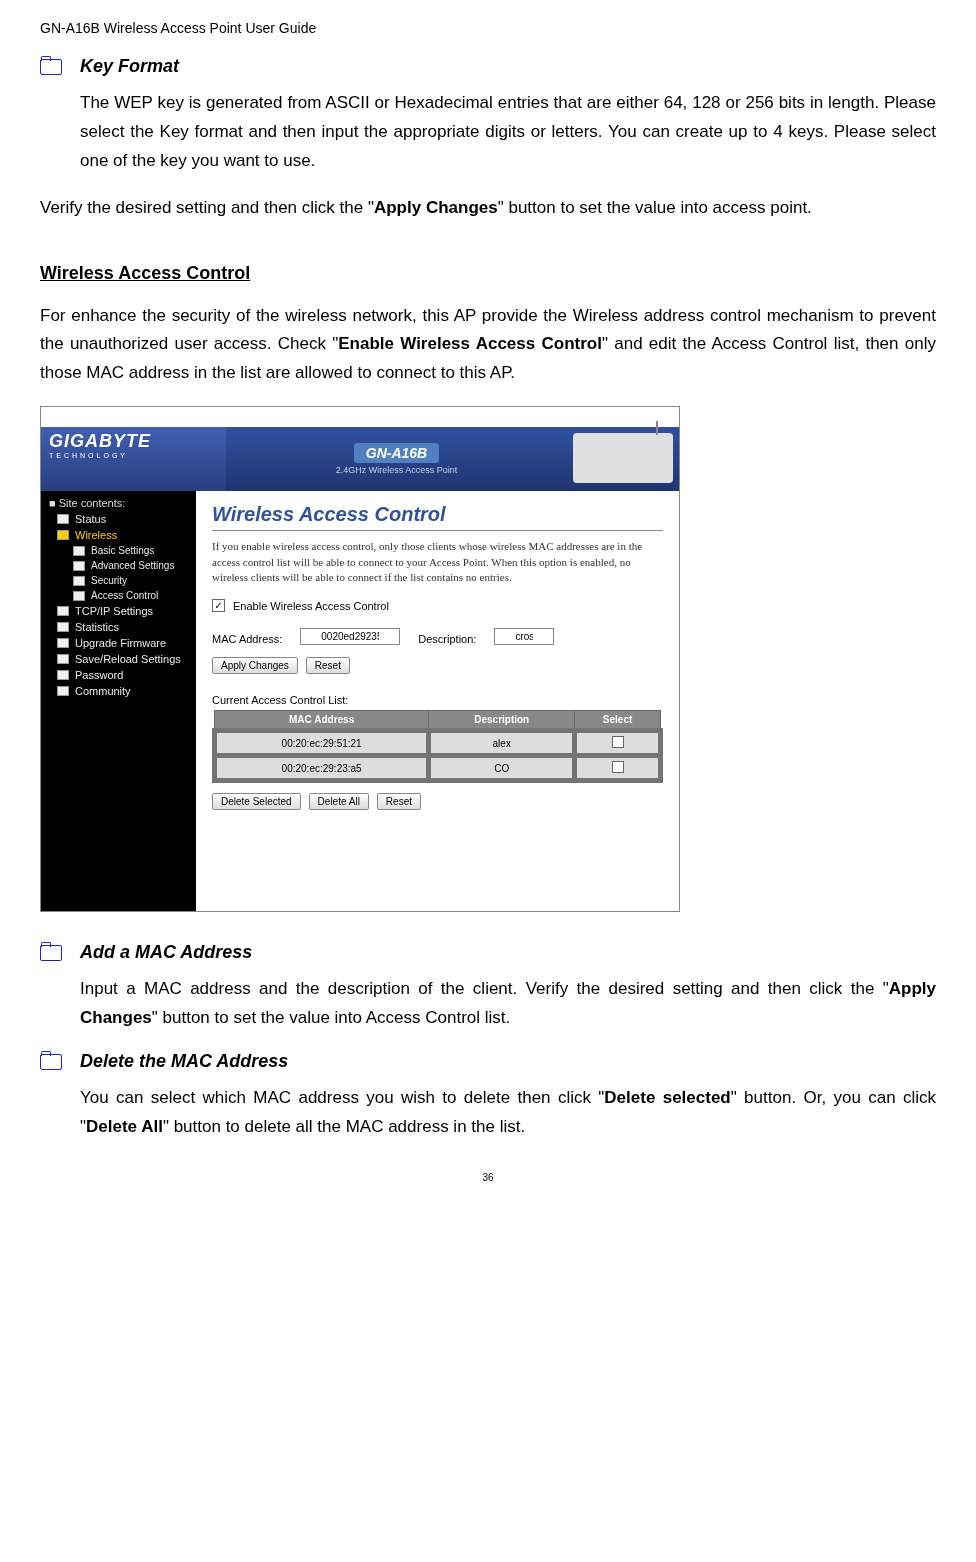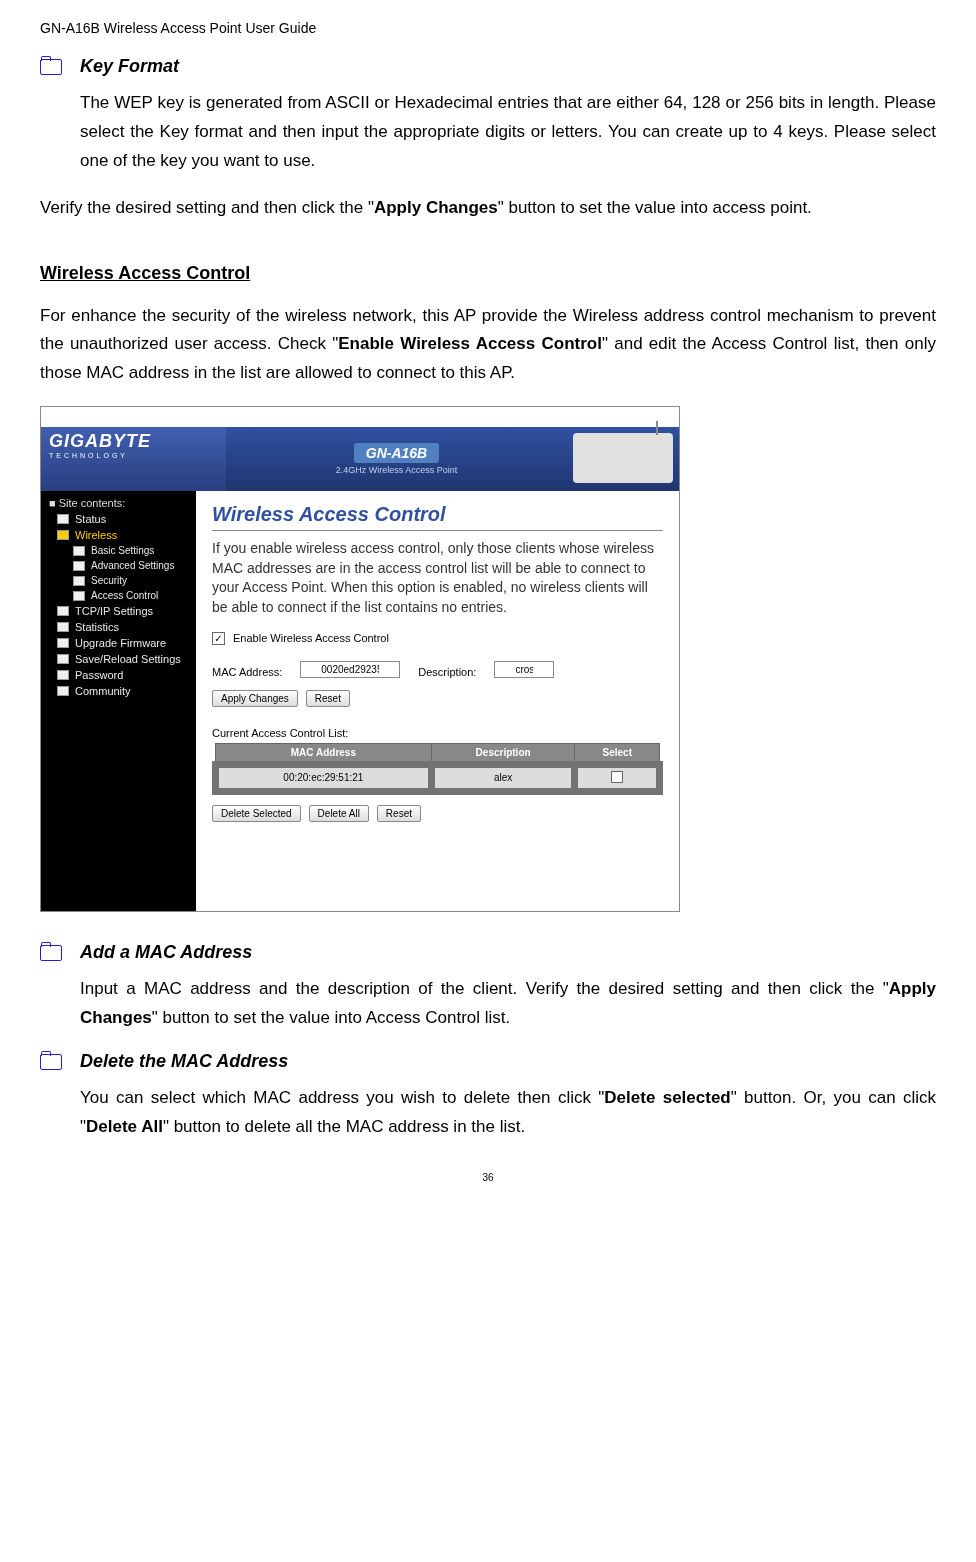--- a/index.html
+++ b/index.html
@@ -189,24 +189,25 @@
       font-weight: bold;
       font-style: italic;
       margin-bottom: 4px;
     }
     .ss-hr {
       border: none;
       border-top: 1px solid #888;
       margin-bottom: 8px;
     }
     .ss-desc {
-      font-size: 14px;
+      font-size: 11px;
       color: #333;
       line-height: 1.4;
       margin-bottom: 14px;
+      font-family: Liberation Serif, serif;
     }
     .ss-checkbox-row {
       display: flex;
       align-items: center;
       font-size: 11px;
       margin-bottom: 16px;
     }
     .ss-checkbox {
       width: 13px;
       height: 13px;
@@ -257,21 +258,21 @@
       background: #888;
       color: #fff;
       padding: 3px;
       font-weight: bold;
       border: 1px solid #666;
     }
     .ss-table td {
       background: #ddd;
       padding: 3px;
       text-align: center;
-      border: 7px solid #737373;
+      border: 5px solid #737373;
     }
     .ss-table-checkbox {
       width: 12px;
       height: 12px;
       border: 1px solid #666;
       display: inline-block;
       background: #fff;
     }
     .page-number {
       text-align: center;
@@ -391,20 +392,25 @@
             <th>Description</th>
             <th>Select</th>
           </tr>
         </thead>
         <tbody>
           <tr>
             <td>00:20:ec:29:51:21</td>
             <td>alex</td>
             <td><span class="ss-table-checkbox"></span></td>
           </tr>
+          <tr>
+            <td>00:20:ec:29:23:a5</td>
+            <td>CO</td>
+            <td><span class="ss-table-checkbox"></span></td>
+          </tr>
         </tbody>
       </table>
       <div class="ss-button-row" style="margin-top:10px">
         <button class="ss-button">Delete Selected</button>
         <button class="ss-button">Delete All</button>
         <button class="ss-button">Reset</button>
       </div>
     </div>
   </div>
 </div>

